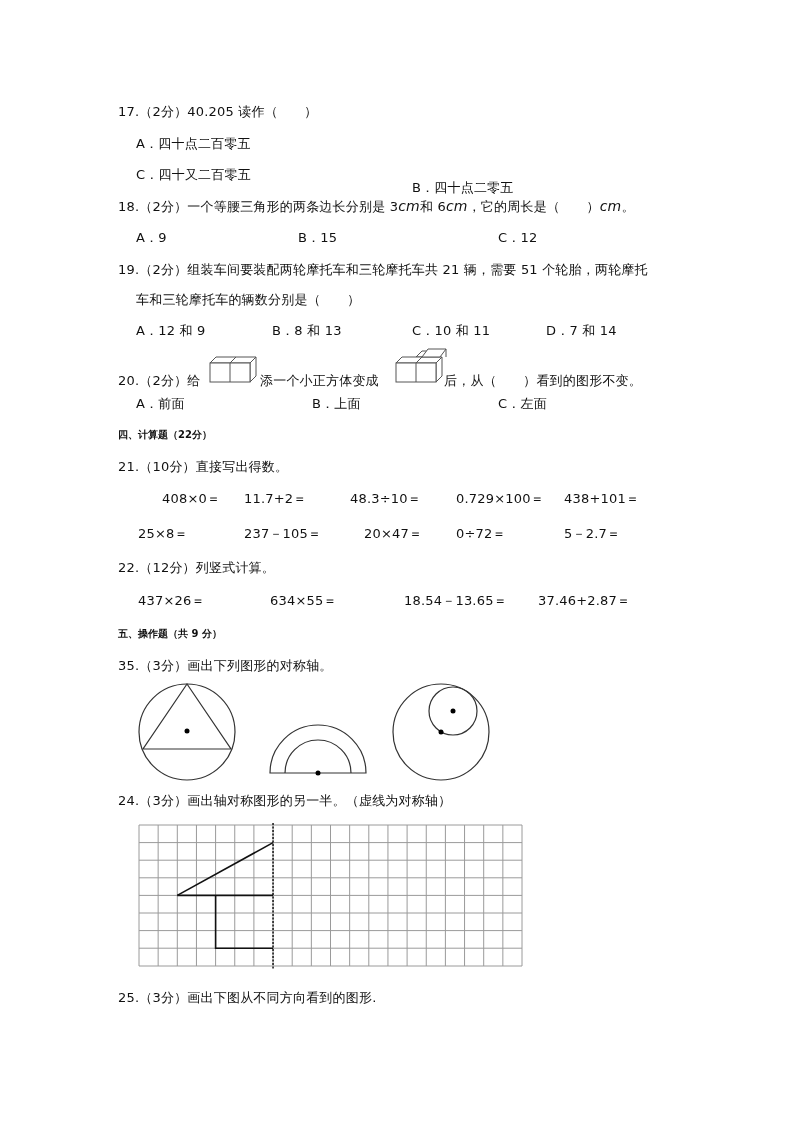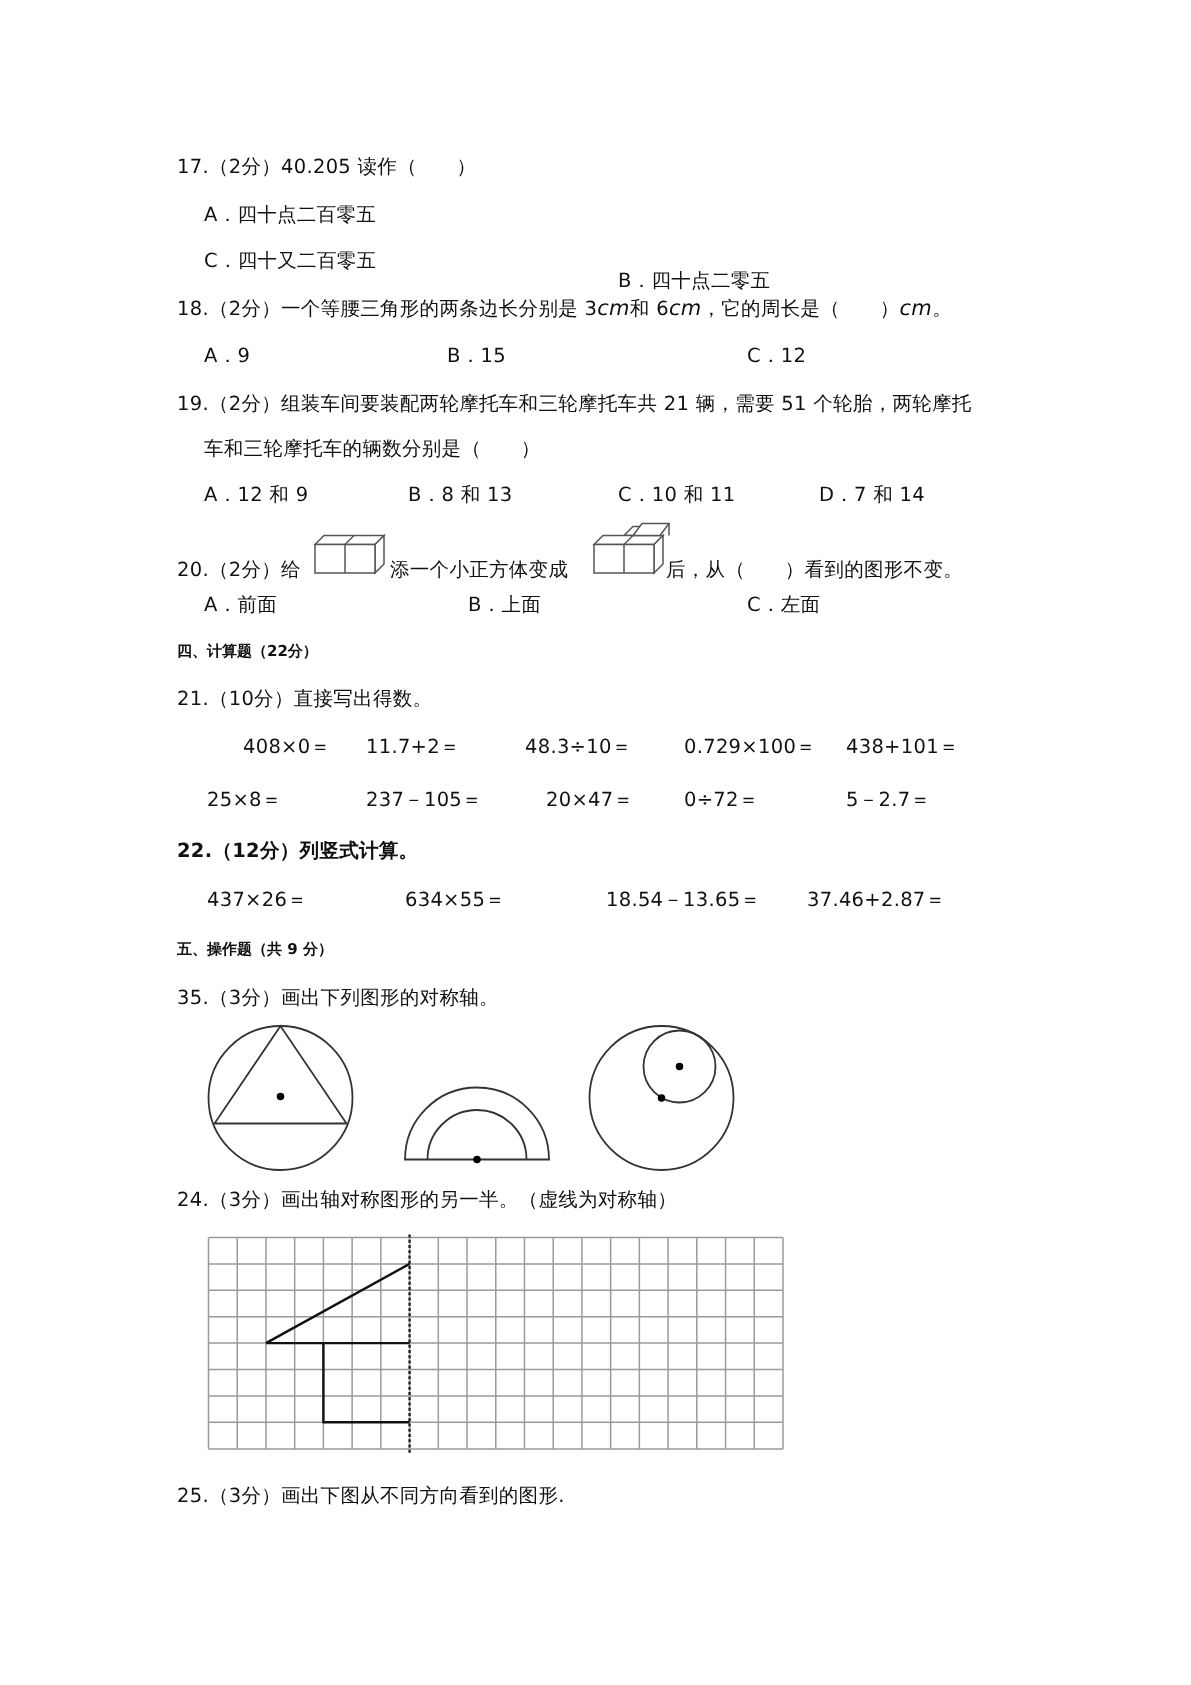--- a/index.html
+++ b/index.html
@@ -71,21 +71,21 @@
 <div class="t" style="left:244px;top:491px;">11.7+2＝</div>
 <div class="t" style="left:350px;top:491px;">48.3÷10＝</div>
 <div class="t" style="left:456px;top:491px;">0.729×100＝</div>
 <div class="t" style="left:564px;top:491px;">438+101＝</div>
 <div class="t" style="left:138px;top:526px;">25×8＝</div>
 <div class="t" style="left:244px;top:526px;">237－105＝</div>
 <div class="t" style="left:364px;top:526px;">20×47＝</div>
 <div class="t" style="left:456px;top:526px;">0÷72＝</div>
 <div class="t" style="left:564px;top:526px;">5－2.7＝</div>
 
-<div class="t" style="left:118px;top:560px;font-weight:bold;">22.（12分）列竖式计算。</div>
+<div class="t" style="left:118px;top:560px;">22.（12分）列竖式计算。</div>
 <div class="t" style="left:138px;top:593px;">437×26＝</div>
 <div class="t" style="left:270px;top:593px;">634×55＝</div>
 <div class="t" style="left:404px;top:593px;">18.54－13.65＝</div>
 <div class="t" style="left:538px;top:593px;">37.46+2.87＝</div>
 
 <div class="h" style="left:118px;top:626px;">五、操作题（共 9 分）</div>
 
 <div class="t" style="left:118px;top:658px;">35.（3分）画出下列图形的对称轴。</div>
 <svg style="left:0;top:0;" width="794" height="1123">
   <g fill="none" stroke="#333" stroke-width="1.2">

